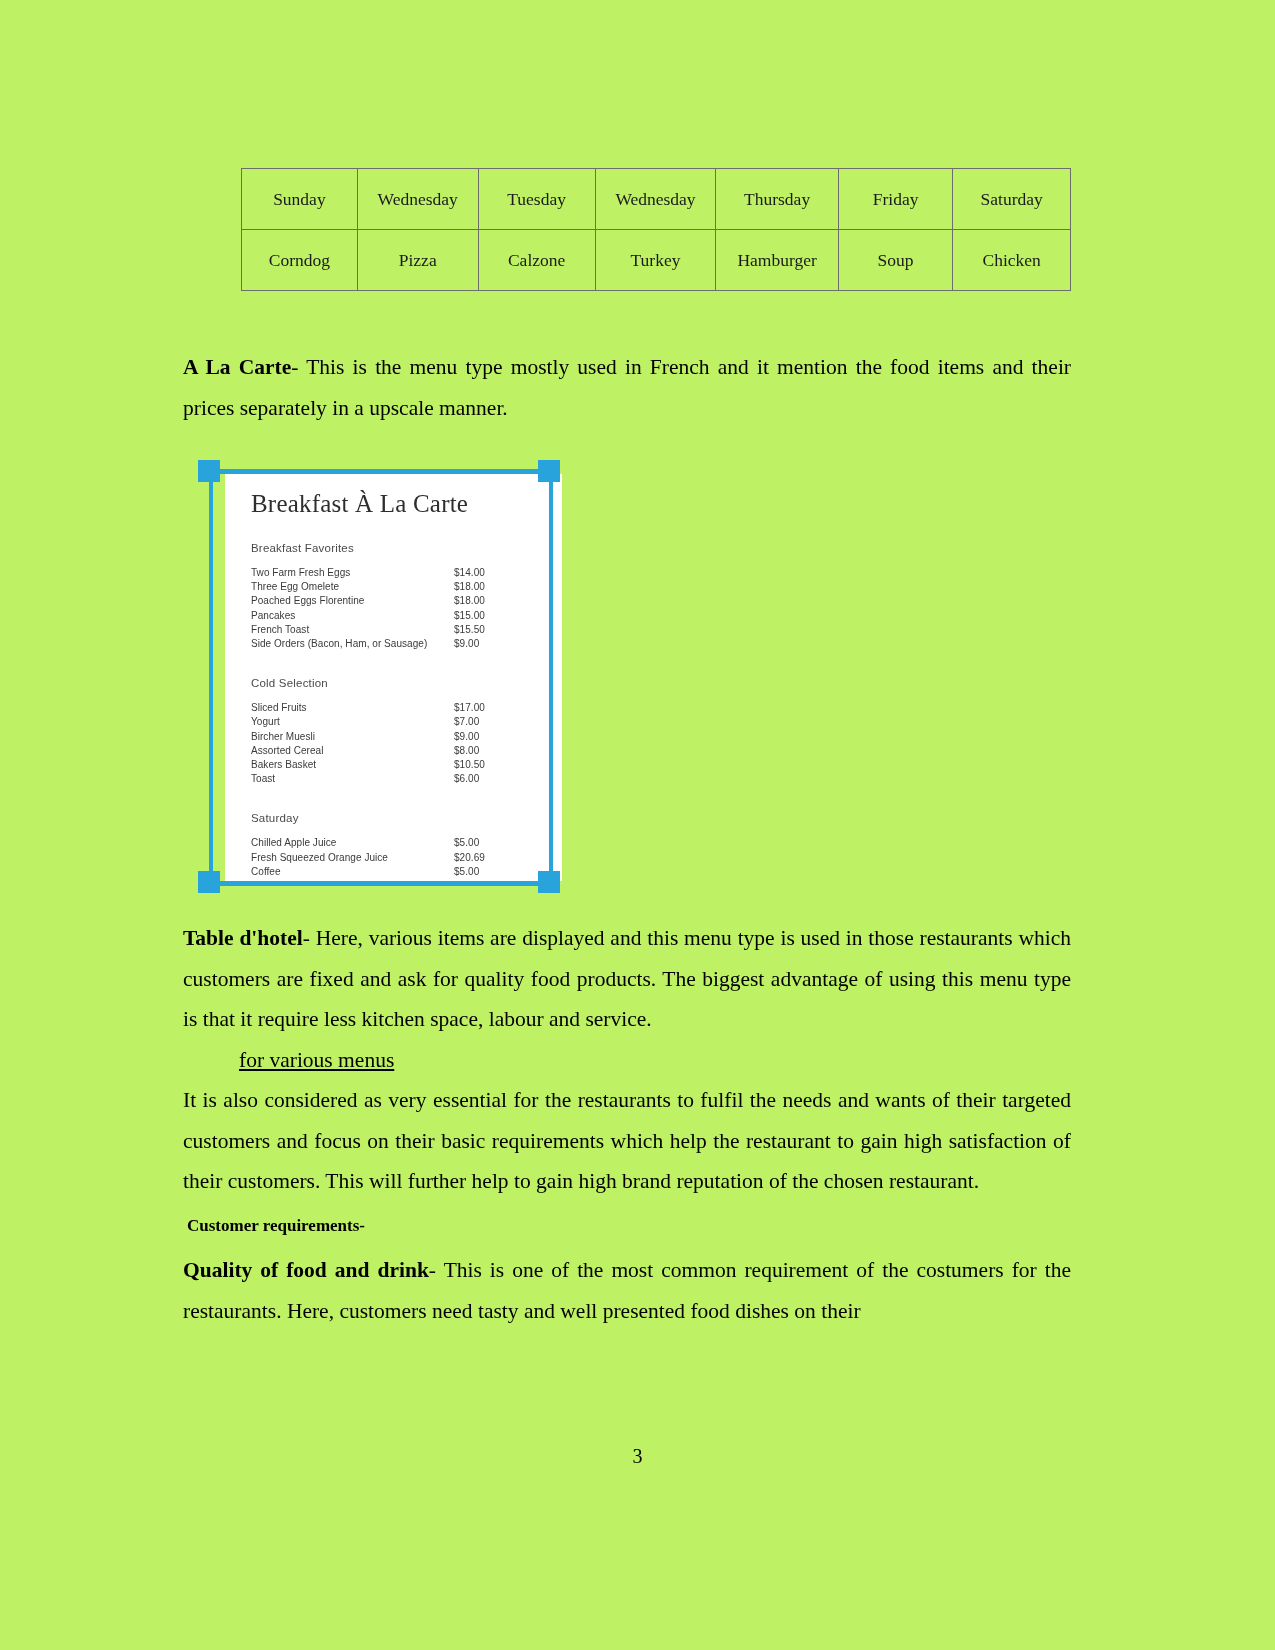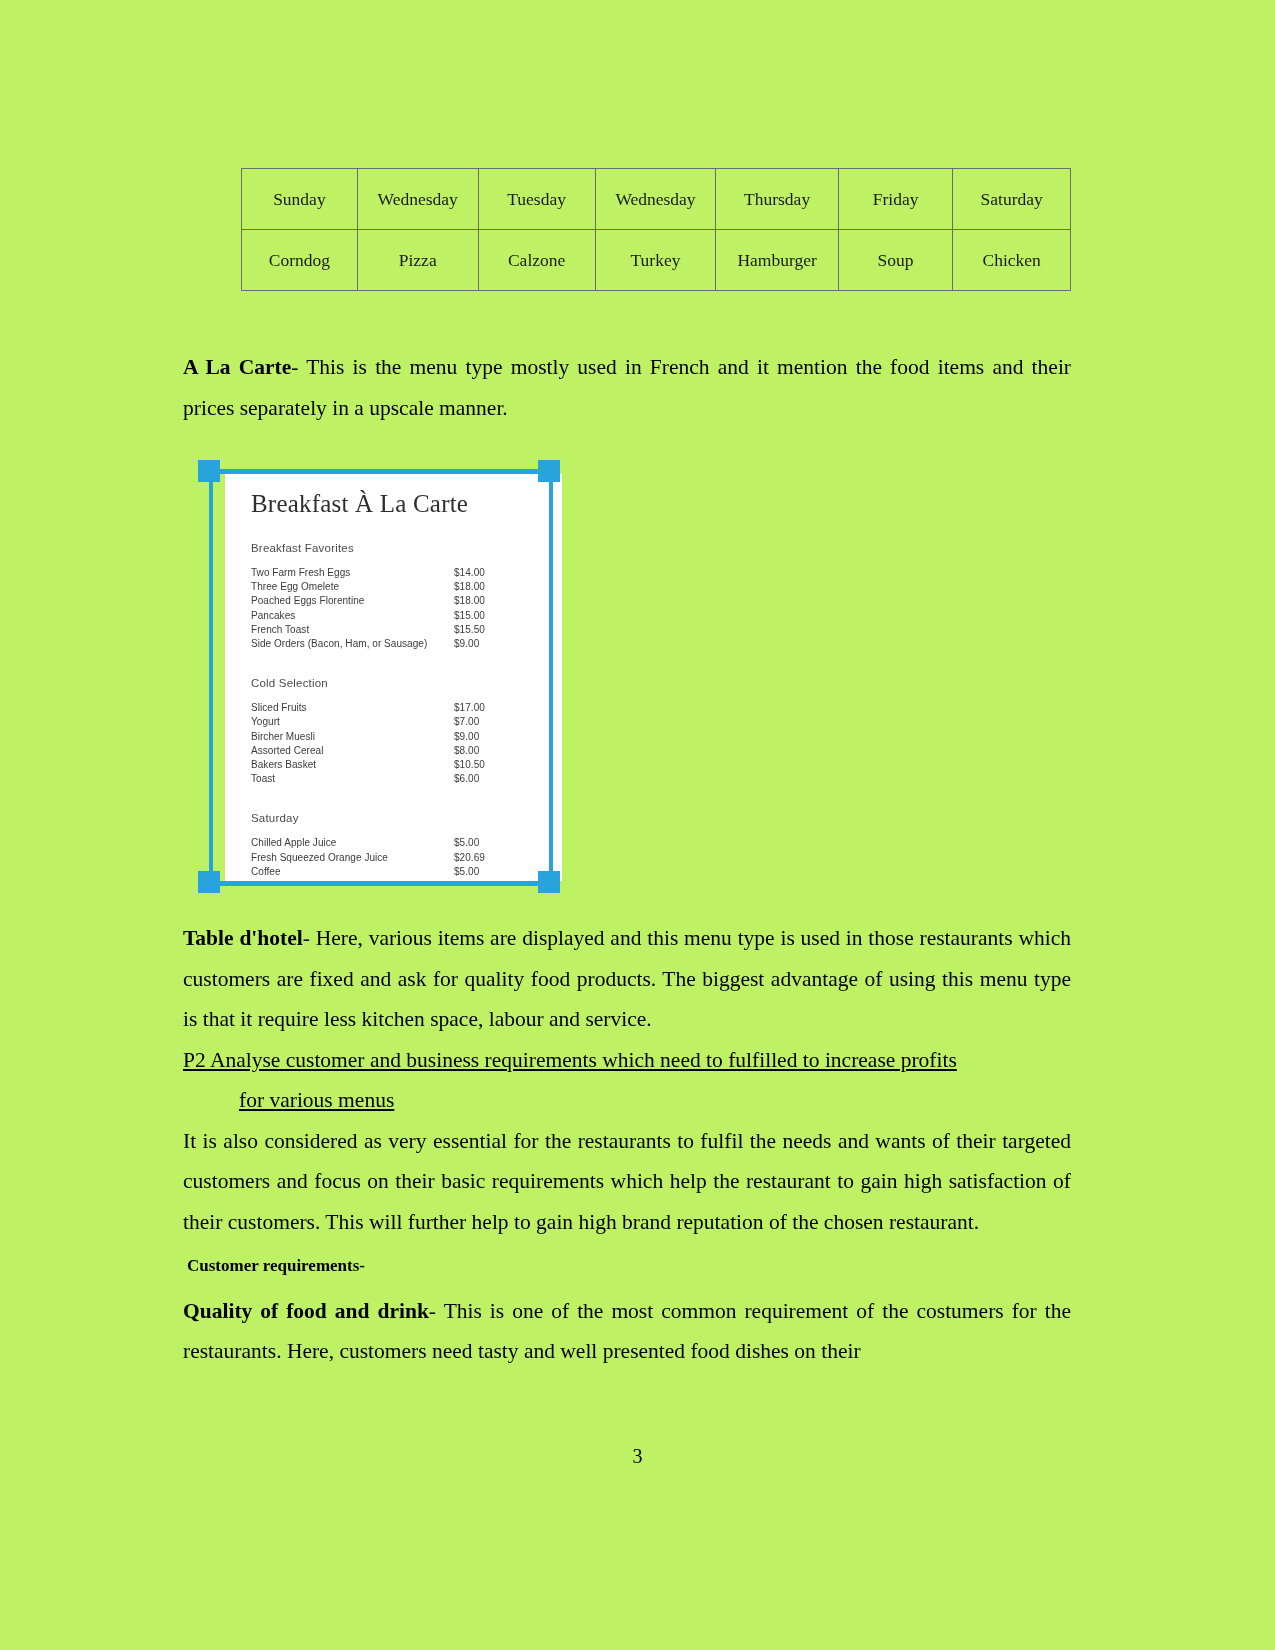--- a/index.html
+++ b/index.html
@@ -294,21 +294,21 @@
       <div class="handle tl"></div>
       <div class="handle tr"></div>
       <div class="handle bl"></div>
       <div class="handle br"></div>
     </div>
 
     <div class="gap-sm"></div>
 
     <p class="body"><b>Table d'hotel</b><span>- Here, various items are displayed  and this menu type is used in those restaurants which customers are fixed and ask for quality food products. The biggest advantage of using this menu type is that it require less kitchen space, labour and service.</span></p>
 
-    <p class="heading-underline"><span>P2 Analyse customer and business requirements which need to fulfilled to increase profits</span><span class="line2">for various menus</span></p>
+    <p class="heading-underline"><span class="line2">for various menus</span></p>
 
     <p class="body">It is also considered as very essential for the restaurants to fulfil the needs and wants of their targeted customers and focus on their basic requirements which help the restaurant to gain high satisfaction of their customers. This will further help to gain high brand reputation of the chosen restaurant.</p>
 
     <p class="bold-line">Customer requirements-</p>
 
     <p class="body"><b>Quality of food and drink</b><span>- This is one of the most common requirement of the costumers for the restaurants. Here, customers need tasty and well presented food dishes on their</span></p>
 
   </div>
 
   <div class="page-number">3</div>

